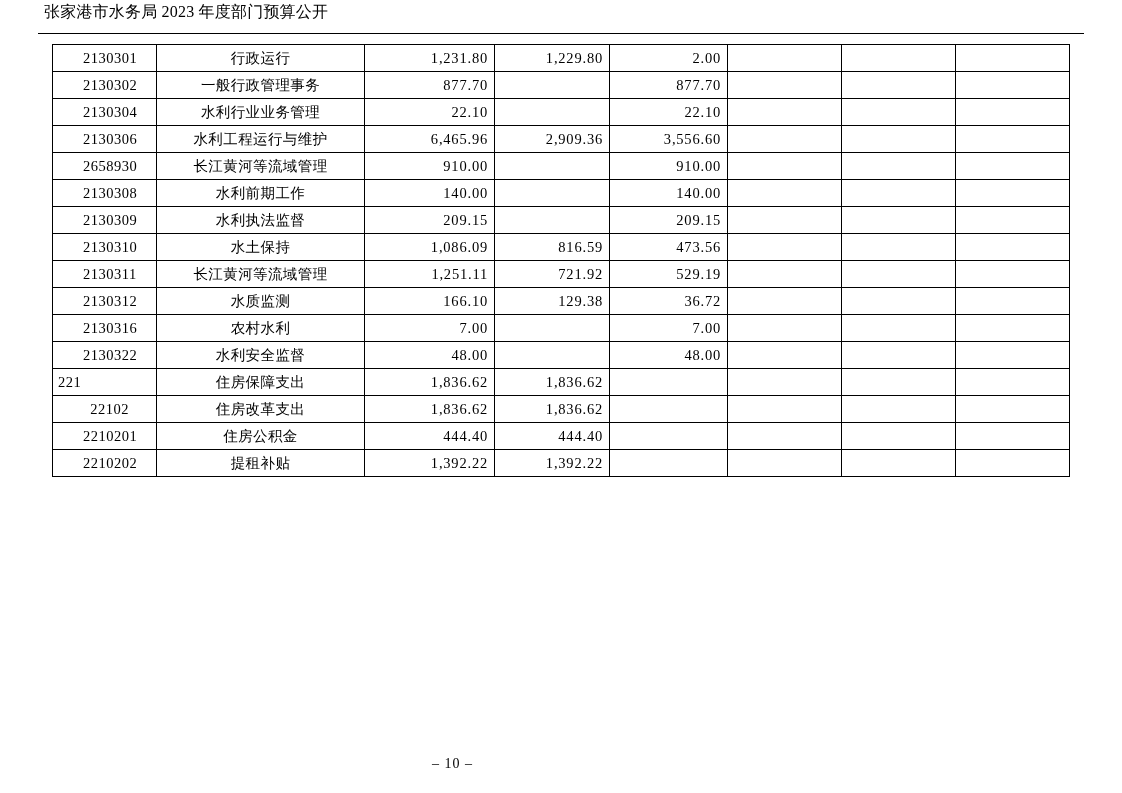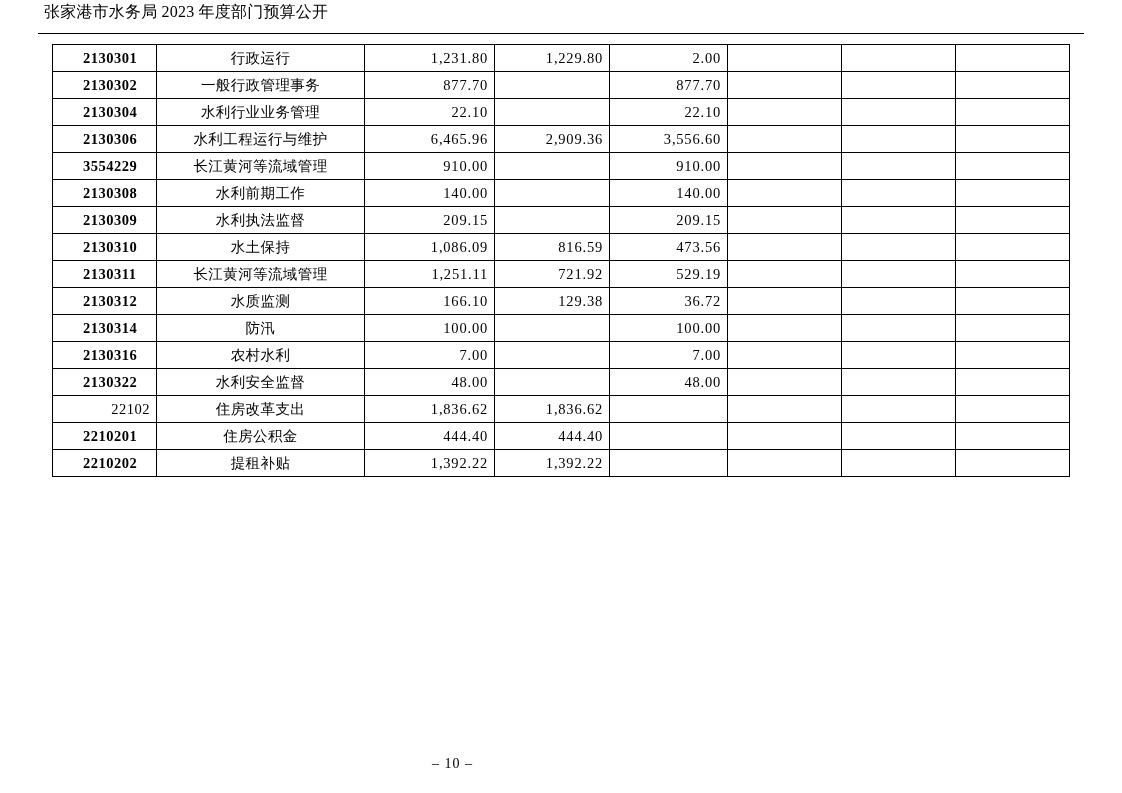--- a/index.html
+++ b/index.html
@@ -64,22 +64,22 @@
   col.c-e1     { width: 114px; }
   col.c-e2     { width: 114px; }
   col.c-e3     { width: 114px; }
 
   .code {
     text-align: center;
     font-family: "Liberation Serif", "DejaVu Serif", serif;
     letter-spacing: 0.5px;
   }
   .code.lvl1 { text-align: left; padding-left: 5px; }
-  .code.lvl2 { text-align: right; padding-left: 16px; }
-  .code.lvl3 { text-align: left; padding-left: 30px; font-weight: bold; }
+  .code.lvl2 { text-align: center; padding-left: 16px; }
+  .code.lvl3 { text-align: left; padding-left: 30px; }
   .name {
     text-align: center;
     padding-left: 5px;
     letter-spacing: 0.4px;
   }
   .num {
     text-align: right;
     padding-right: 8px;
     letter-spacing: 0.8px;
     font-family: "Liberation Serif", "DejaVu Serif", serif;
@@ -148,21 +148,21 @@
           <td class="code lvl3">2130306</td>
           <td class="name">水利工程运行与维护</td>
           <td class="num">6,465.96</td>
           <td class="num">2,909.36</td>
           <td class="num">3,556.60</td>
           <td class="num"></td>
           <td class="num"></td>
           <td class="num"></td>
         </tr>
         <tr>
-          <td class="code lvl3">3554229</td>
+          <td class="code lvl3">2658930</td>
           <td class="name">长江黄河等流域管理</td>
           <td class="num">910.00</td>
           <td class="num"></td>
           <td class="num">910.00</td>
           <td class="num"></td>
           <td class="num"></td>
           <td class="num"></td>
         </tr>
         <tr>
           <td class="code lvl3">2130308</td>
@@ -208,45 +208,45 @@
           <td class="code lvl3">2130312</td>
           <td class="name">水质监测</td>
           <td class="num">166.10</td>
           <td class="num">129.38</td>
           <td class="num">36.72</td>
           <td class="num"></td>
           <td class="num"></td>
           <td class="num"></td>
         </tr>
         <tr>
-          <td class="code lvl3">2130314</td>
-          <td class="name">防汛</td>
-          <td class="num">100.00</td>
-          <td class="num"></td>
-          <td class="num">100.00</td>
-          <td class="num"></td>
-          <td class="num"></td>
-          <td class="num"></td>
-        </tr>
-        <tr>
           <td class="code lvl3">2130316</td>
           <td class="name">农村水利</td>
           <td class="num">7.00</td>
           <td class="num"></td>
           <td class="num">7.00</td>
           <td class="num"></td>
           <td class="num"></td>
           <td class="num"></td>
         </tr>
         <tr>
           <td class="code lvl3">2130322</td>
           <td class="name">水利安全监督</td>
           <td class="num">48.00</td>
           <td class="num"></td>
           <td class="num">48.00</td>
+          <td class="num"></td>
+          <td class="num"></td>
+          <td class="num"></td>
+        </tr>
+        <tr>
+          <td class="code lvl1">221</td>
+          <td class="name">住房保障支出</td>
+          <td class="num">1,836.62</td>
+          <td class="num">1,836.62</td>
+          <td class="num"></td>
           <td class="num"></td>
           <td class="num"></td>
           <td class="num"></td>
         </tr>
         <tr>
           <td class="code lvl2">22102</td>
           <td class="name">住房改革支出</td>
           <td class="num">1,836.62</td>
           <td class="num">1,836.62</td>
           <td class="num"></td>

